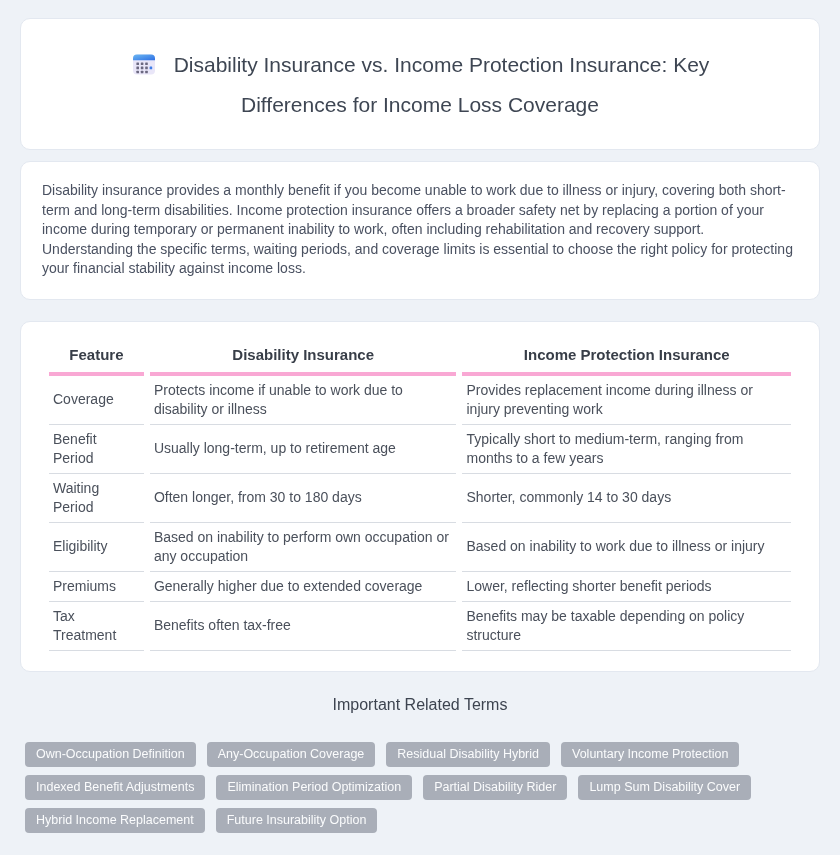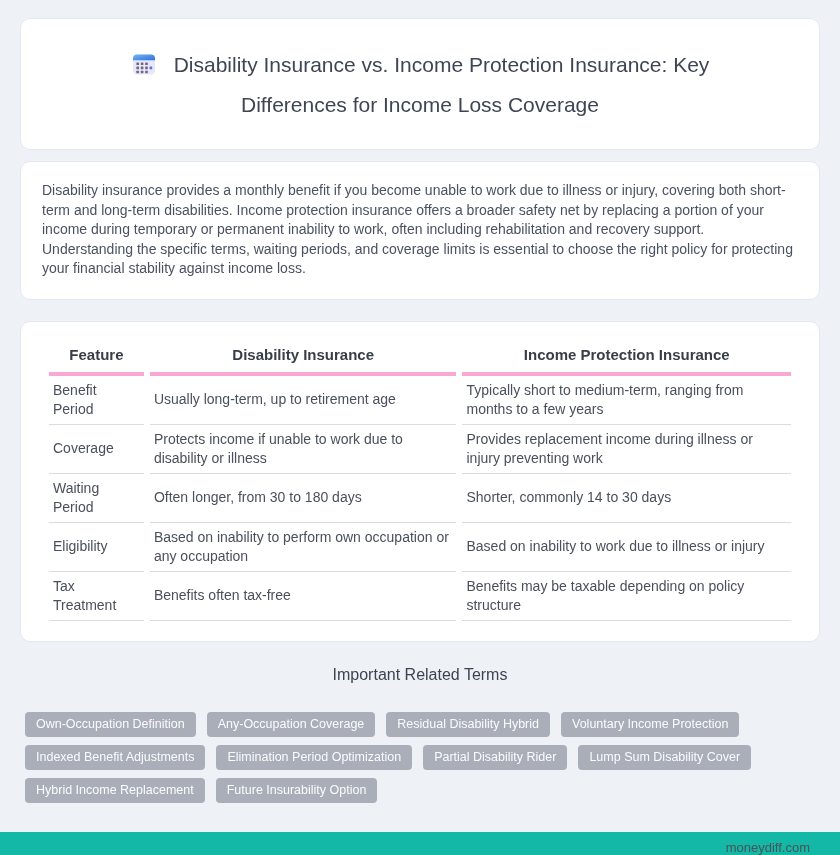--- a/index.html
+++ b/index.html
@@ -164,43 +164,48 @@
       </colgroup>
       <thead>
         <tr>
           <th>Feature</th>
           <th>Disability Insurance</th>
           <th>Income Protection Insurance</th>
         </tr>
       </thead>
       <tbody>
   <tr>
+    <td>Coverage</td>
+    <td>Protects income if unable to work due to disability or illness</td>
+    <td>Provides replacement income during illness or injury preventing work</td>
+  </tr>
+
+  <tr>
     <td>Benefit Period</td>
     <td>Usually long-term, up to retirement age</td>
     <td>Typically short to medium-term, ranging from months to a few years</td>
   </tr>
 
   <tr>
-    <td>Coverage</td>
-    <td>Protects income if unable to work due to disability or illness</td>
-    <td>Provides replacement income during illness or injury preventing work</td>
-  </tr>
-
-  <tr>
     <td>Waiting Period</td>
     <td>Often longer, from 30 to 180 days</td>
     <td>Shorter, commonly 14 to 30 days</td>
   </tr>
 
   <tr>
     <td>Eligibility</td>
     <td>Based on inability to perform own occupation or any occupation</td>
     <td>Based on inability to work due to illness or injury</td>
   </tr>
 
+  <tr>
+    <td>Premiums</td>
+    <td>Generally higher due to extended coverage</td>
+    <td>Lower, reflecting shorter benefit periods</td>
+  </tr>
 
   <tr>
     <td>Tax Treatment</td>
     <td>Benefits often tax-free</td>
     <td>Benefits may be taxable depending on policy structure</td>
   </tr>
 </tbody>
     </table>
   </div>
 

